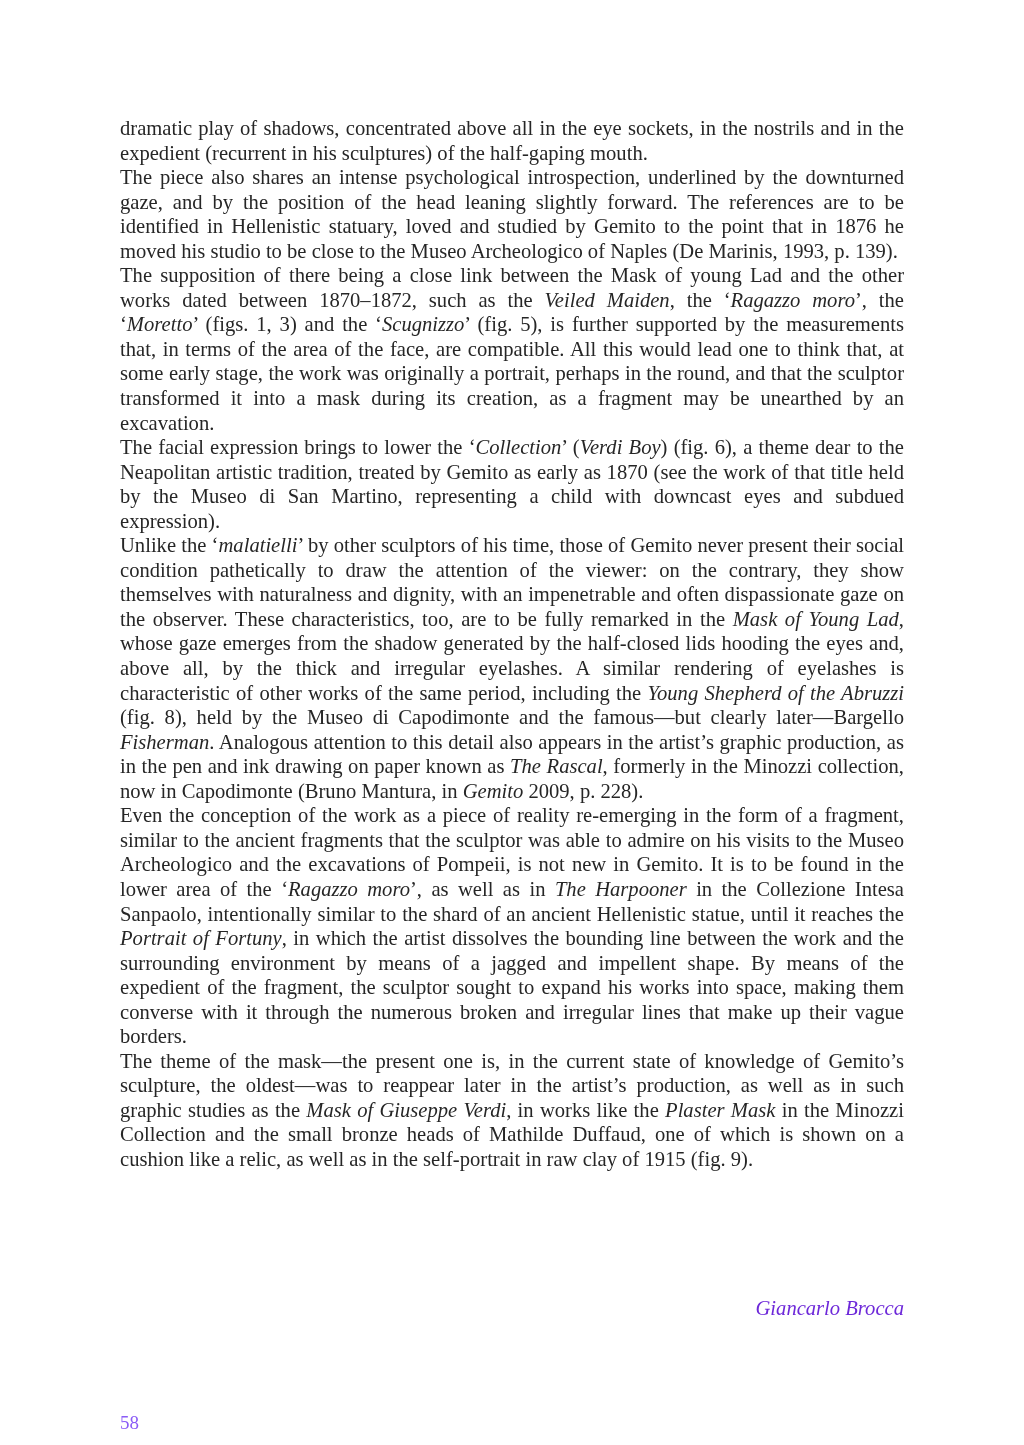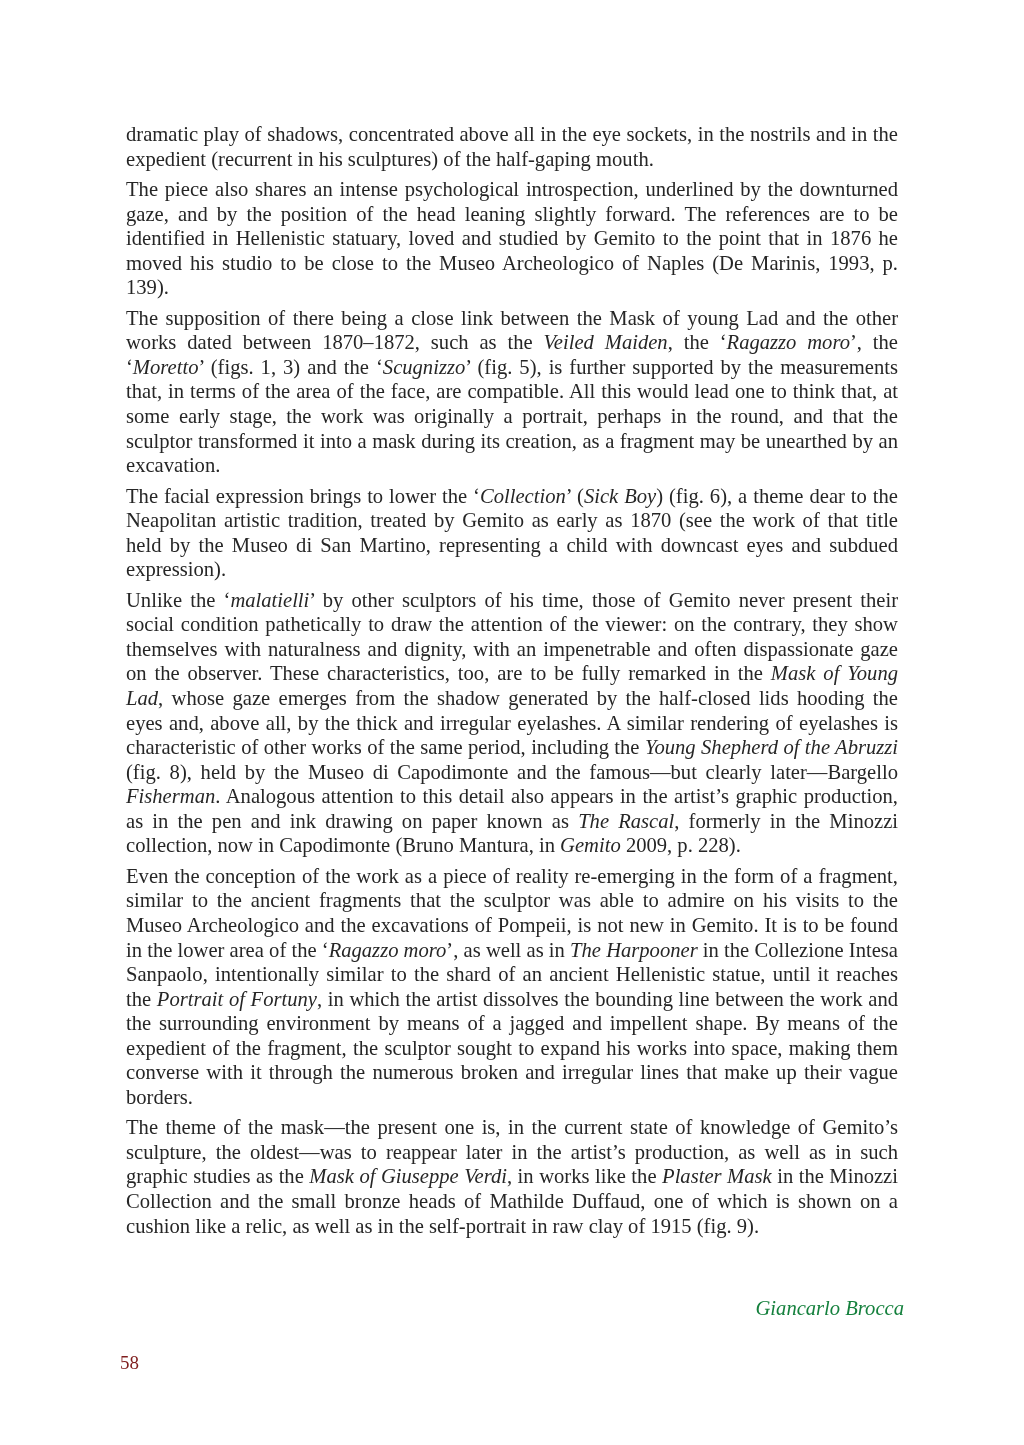--- a/index.html
+++ b/index.html
@@ -2,40 +2,40 @@
 <html><head>
 <meta charset="utf-8">
 <style>
   html, body { margin: 0; padding: 0; background: #ffffff; }
   body { width: 1024px; height: 1445px; position: relative; overflow: hidden; }
   .page {
     position: absolute; left: 120px; top: 116px; width: 784px;
     font-family: "Liberation Serif", "DejaVu Serif", serif;
     font-size: 20.6px; line-height: 24.55px; color: #262626;
   }
-  .page p { margin: 6px; text-align: justify; text-align-last: left; hyphens: none; }
+  .page p { margin: 0; text-align: justify; text-align-last: left; hyphens: none; }
   .page i { }
   .signature {
     position: absolute; right: 120px; top: 1297px;
     font-family: "Liberation Serif", "DejaVu Serif", serif;
-    font-size: 20.6px; font-style: italic; color: #15803d;
+    font-size: 20.6px; font-style: italic; color: #6d28d9;
   }
   .page-number {
-    position: absolute; left: 120px; top: 1352px;
+    position: absolute; left: 120px; top: 1412px;
     font-family: "Liberation Serif", "DejaVu Serif", serif;
-    font-size: 19px; color: #7f1d1d;
+    font-size: 19px; color: #8b5cf6;
   }
 </style>
 </head>
 <body>
 
 <div class="page">
   <p><span>dramatic play of shadows, concentrated above all in the eye sockets, in the nostrils and in the expedient (recurrent in his sculptures) of the half-gaping mouth.</span></p>
   <p><span>The piece also shares an intense psychological introspection, underlined by the downturned gaze, and by the position of the head leaning slightly forward. The references are to be identified in Hellenistic statuary, loved and studied by Gemito to the point that in 1876 he moved his studio to be close to the Museo Archeologico of Naples (De Marinis, 1993, p. 139).</span></p>
   <p><span>The supposition of there being a close link between the Mask of young Lad and the other works dated between 1870–1872, such as the </span><i>Veiled Maiden</i><span>, the ‘</span><i>Ragazzo moro</i><span>’, the ‘</span><i>Moretto</i><span>’ (figs. 1, 3) and the ‘</span><i>Scugnizzo</i><span>’ (fig. 5), is further supported by the measurements that, in terms of the area of the face, are compatible. All this would lead one to think that, at some early stage, the work was originally a portrait, perhaps in the round, and that the sculptor transformed it into a mask during its creation, as a fragment may be unearthed by an excavation.</span></p>
-  <p><span>The facial expression brings to lower the ‘</span><i>Collection</i><span>’ (</span><i>Sick Boy</i><span>) (fig. 6), a theme dear to the Neapolitan artistic tradition, treated by Gemito as early as 1870 (see the work of that title held by the Museo di San Martino, representing a child with downcast eyes and subdued expression).</span></p>
+  <p><span>The facial expression brings to lower the ‘</span><i>Collection</i><span>’ (</span><i>Verdi Boy</i><span>) (fig. 6), a theme dear to the Neapolitan artistic tradition, treated by Gemito as early as 1870 (see the work of that title held by the Museo di San Martino, representing a child with downcast eyes and subdued expression).</span></p>
   <p><span>Unlike the ‘</span><i>malatielli</i><span>’ by other sculptors of his time, those of Gemito never present their social condition pathetically to draw the attention of the viewer: on the contrary, they show themselves with naturalness and dignity, with an impenetrable and often dispassionate gaze on the observer. These characteristics, too, are to be fully remarked in the </span><i>Mask of Young Lad</i><span>, whose gaze emerges from the shadow generated by the half-closed lids hooding the eyes and, above all, by the thick and irregular eyelashes. A similar rendering of eyelashes is characteristic of other works of the same period, including the </span><i>Young Shepherd of the Abruzzi</i><span> (fig. 8), held by the Museo di Capodimonte and the famous—but clearly later—Bargello </span><i>Fisherman</i><span>. Analogous attention to this detail also appears in the artist’s graphic production, as in the pen and ink drawing on paper known as </span><i>The Rascal</i><span>, formerly in the Minozzi collection, now in Capodimonte (Bruno Mantura, in </span><i>Gemito</i><span> 2009, p. 228).</span></p>
   <p><span>Even the conception of the work as a piece of reality re-emerging in the form of a fragment, similar to the ancient fragments that the sculptor was able to admire on his visits to the Museo Archeologico and the excavations of Pompeii, is not new in Gemito. It is to be found in the lower area of the ‘</span><i>Ragazzo moro</i><span>’, as well as in </span><i>The Harpooner</i><span> in the Collezione Intesa Sanpaolo, intentionally similar to the shard of an ancient Hellenistic statue, until it reaches the </span><i>Portrait of Fortuny</i><span>, in which the artist dissolves the bounding line between the work and the surrounding environment by means of a jagged and impellent shape. By means of the expedient of the fragment, the sculptor sought to expand his works into space, making them converse with it through the numerous broken and irregular lines that make up their vague borders.</span></p>
   <p><span>The theme of the mask—the present one is, in the current state of knowledge of Gemito’s sculpture, the oldest—was to reappear later in the artist’s production, as well as in such graphic studies as the </span><i>Mask of Giuseppe Verdi</i><span>, in works like the </span><i>Plaster Mask</i><span> in the Minozzi Collection and the small bronze heads of Mathilde Duffaud, one of which is shown on a cushion like a relic, as well as in the self-portrait in raw clay of 1915 (fig. 9).</span></p>
 </div>
 
 <div class="signature">Giancarlo Brocca</div>
 <div class="page-number">58</div>
 
 </body></html>

